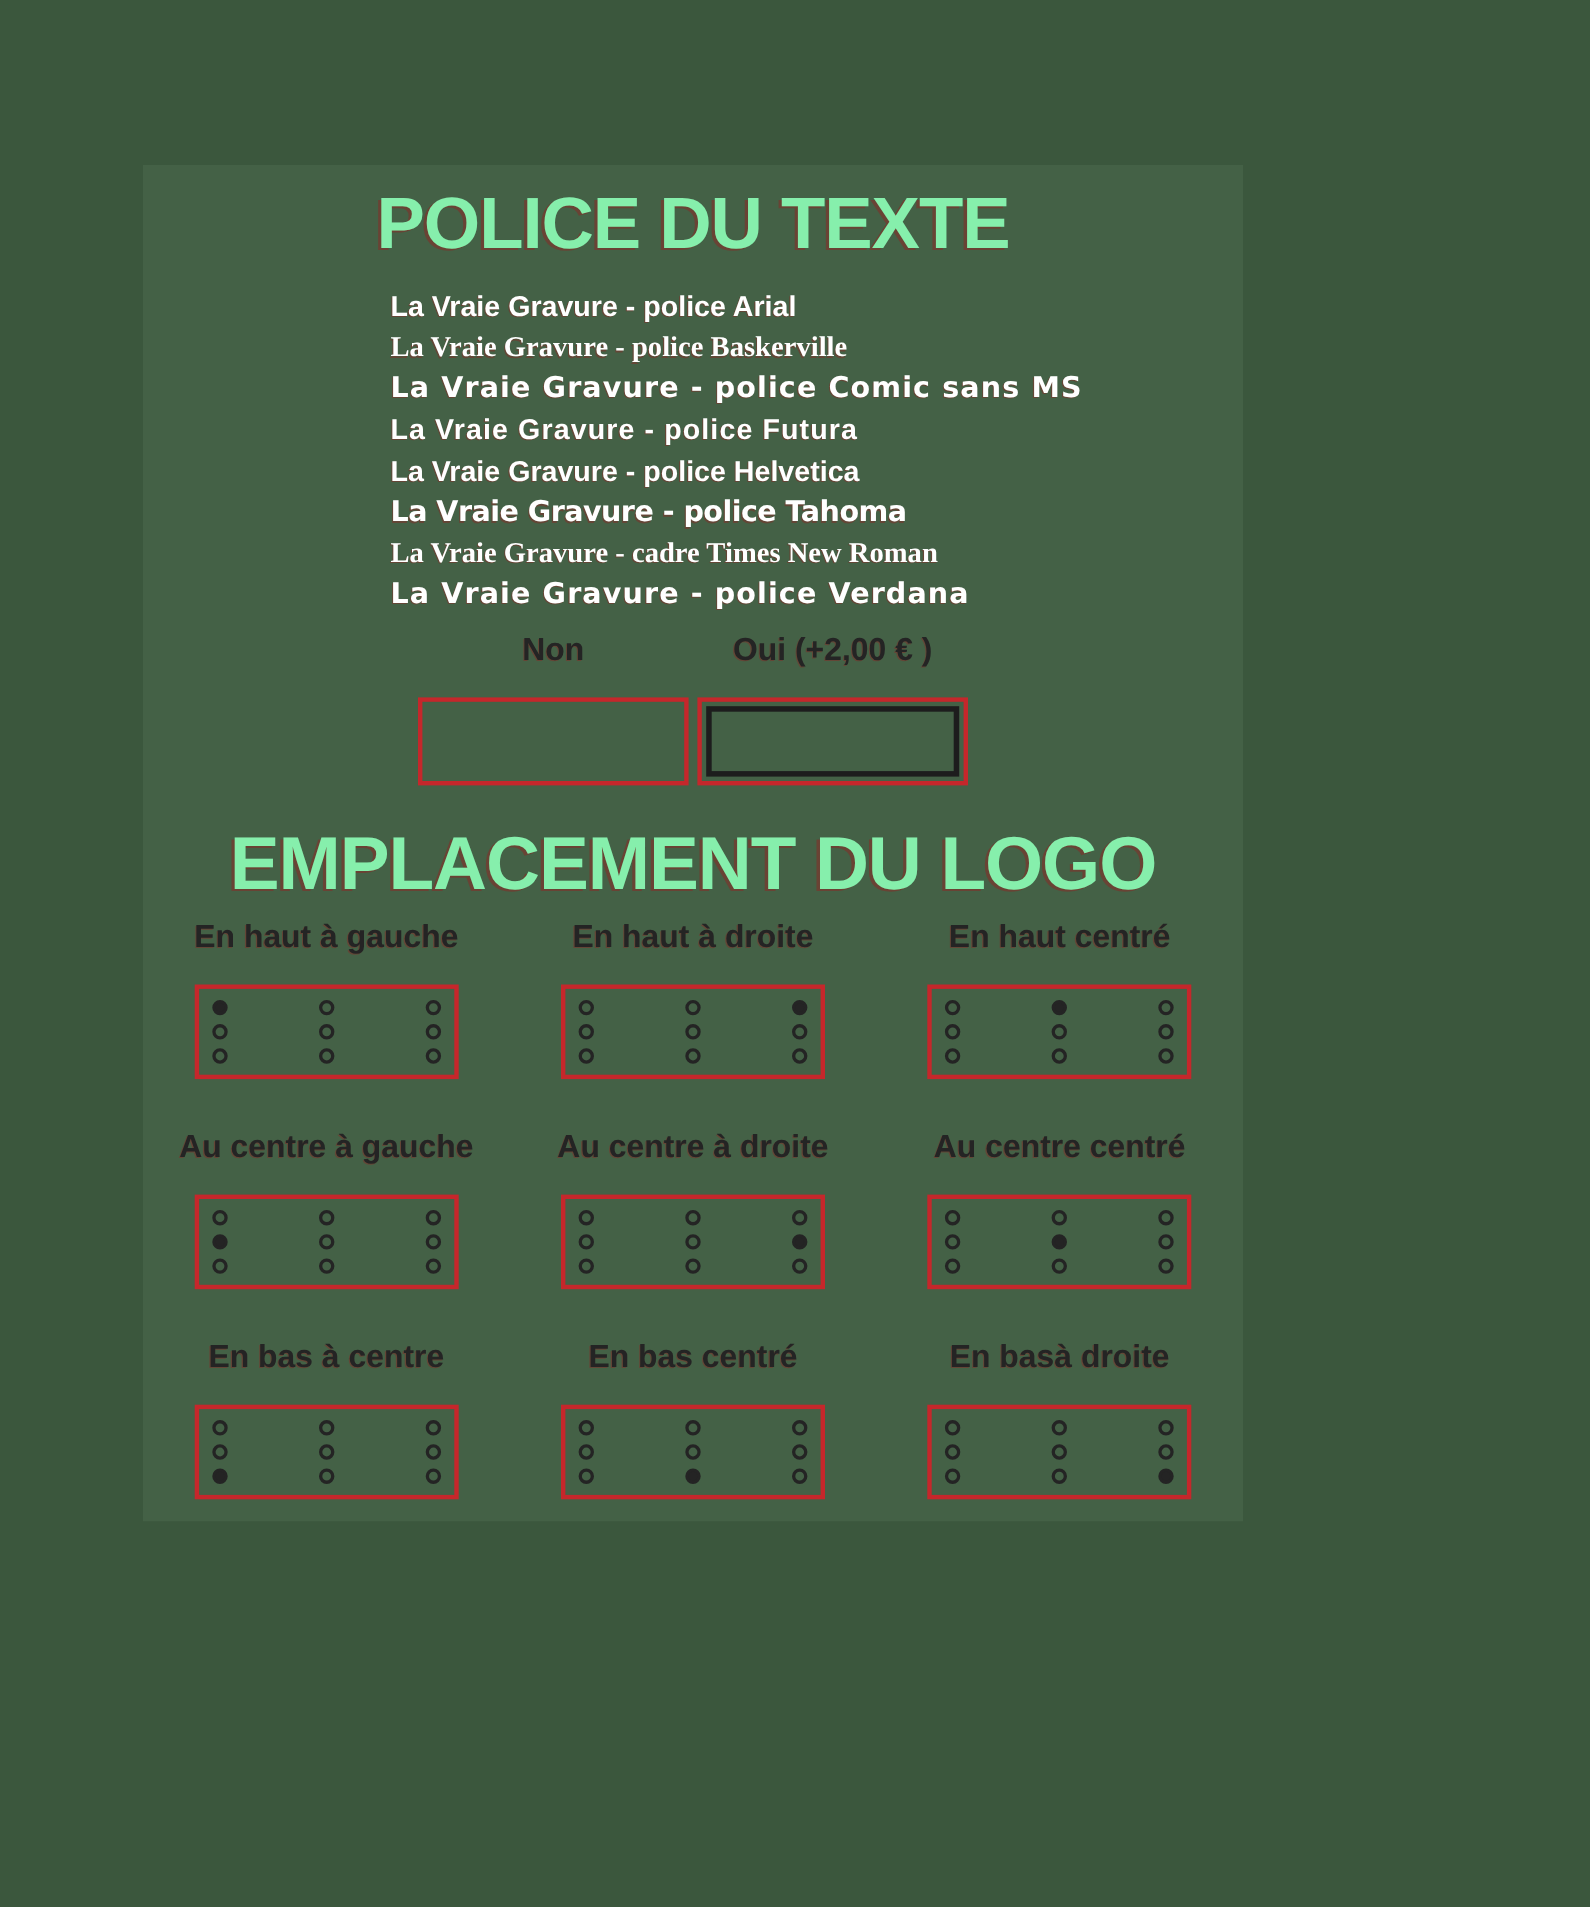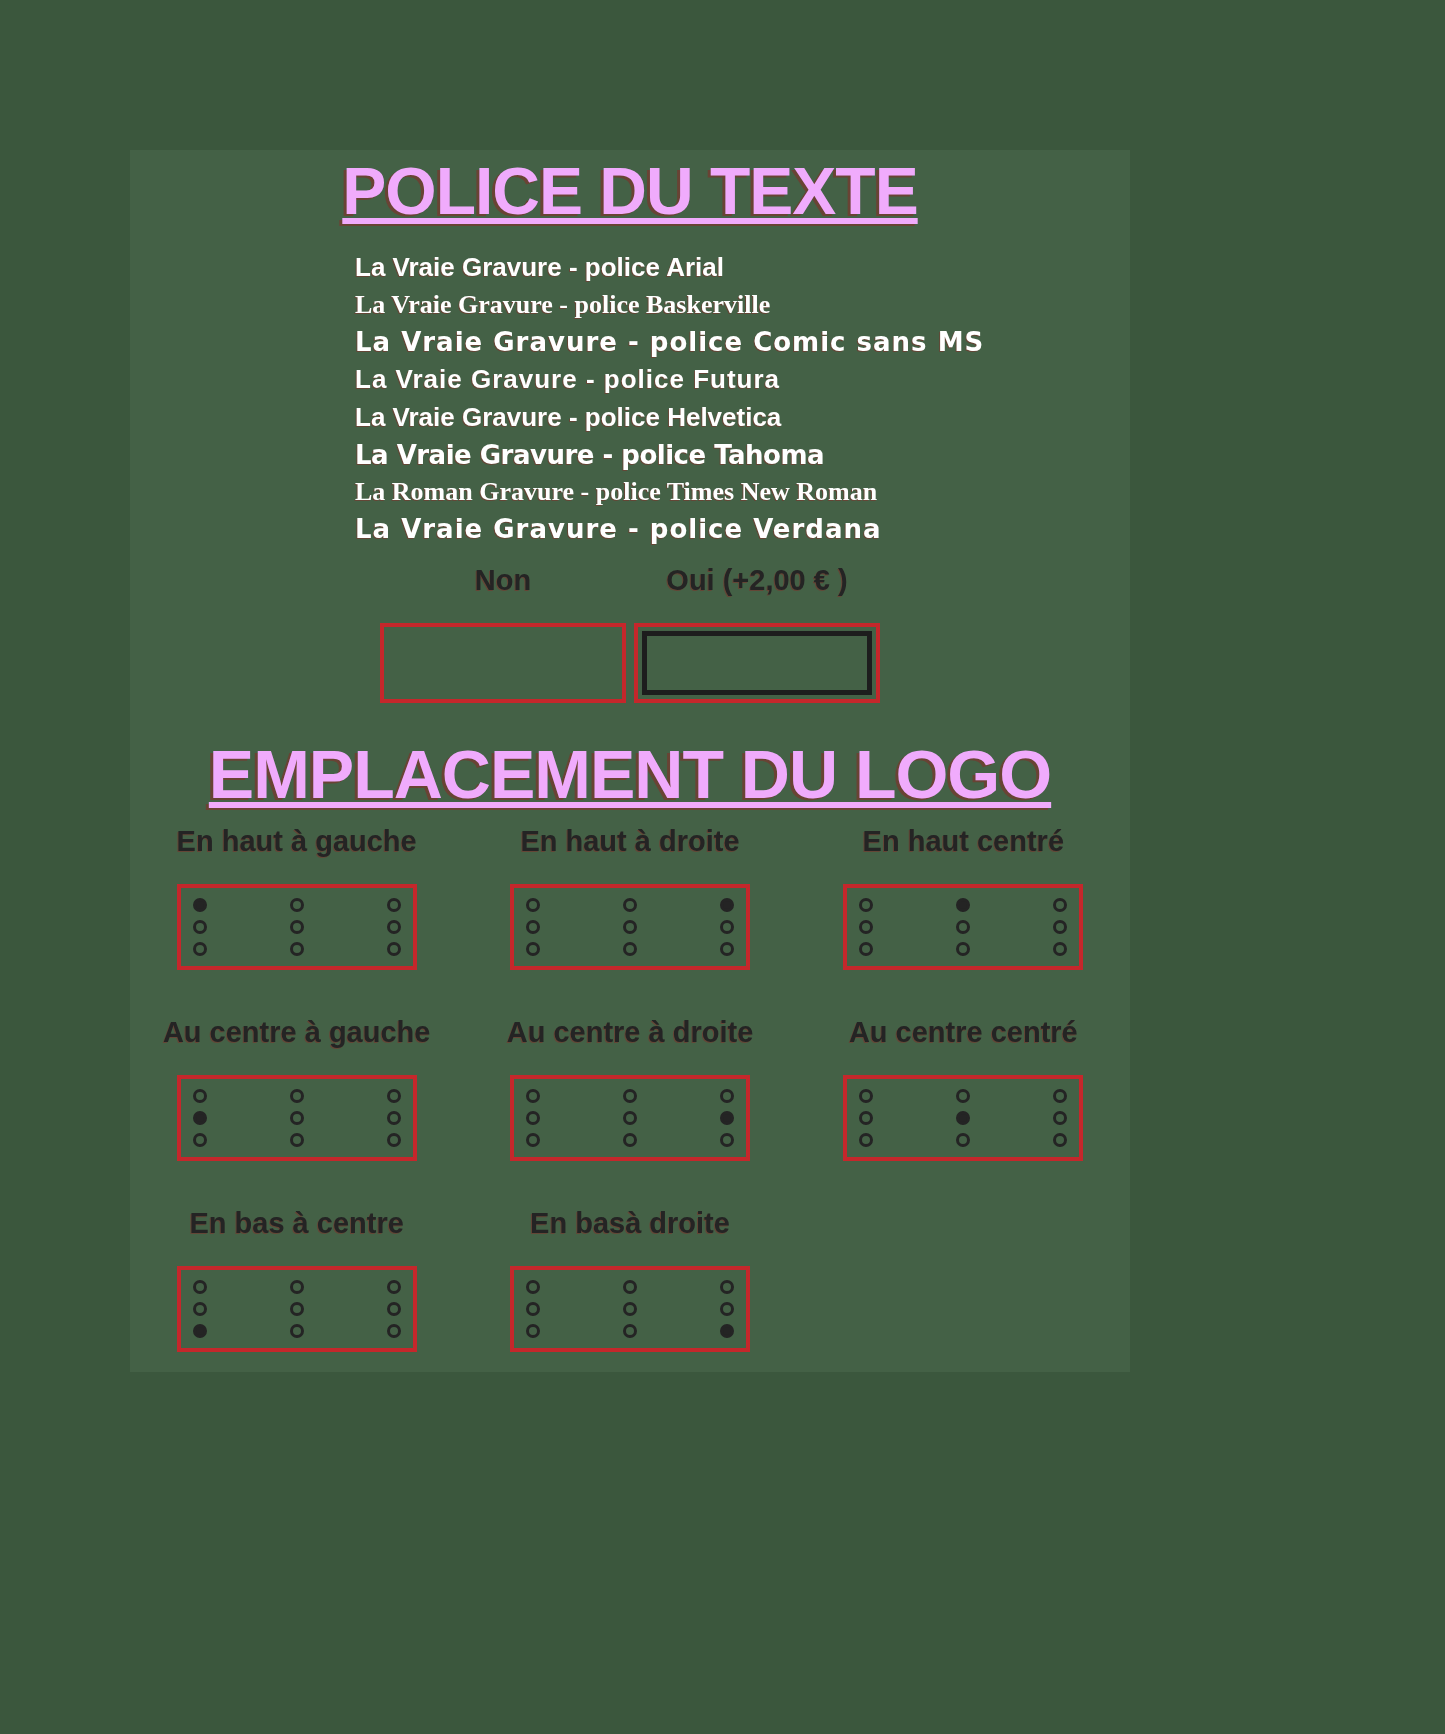--- a/index.html
+++ b/index.html
@@ -12,22 +12,22 @@
   }
   .panel{
     position:absolute;
     left:130px;top:150px;
     width:1000px;
     background:#446146;
     padding-bottom:20px;
   }
   .shadowed{ text-shadow:-3px 2px 0 rgba(150,30,30,.45); }
   h1.title, h2.title{
-    margin:1px;text-align:center;color:#f0abfc;
-    font-weight:bold;line-height:1.05;text-decoration:underline;
+    margin:12px;text-align:center;color:#86efac;
+    font-weight:bold;line-height:1.05;
   }
   h1.title{font-size:66px;padding-top:6px;letter-spacing:-1px;}
   h2.cadre-title{font-size:62px;margin-top:22px;}
   h2.logo-title{font-size:68px;margin-top:36px;letter-spacing:-1px;}
 
   .font-list{
     list-style:none;margin:26px 0 0 225px;padding:0;
     color:#ffffff;
   }
   .font-list li{
@@ -106,21 +106,21 @@
 
   <h1 class="title shadowed">POLICE DU TEXTE</h1>
 
   <ul class="font-list">
     <li class="f-arial">La Vraie Gravure - police Arial</li>
     <li class="f-baskerville">La Vraie Gravure - police Baskerville</li>
     <li class="f-comic">La Vraie Gravure - police Comic sans MS</li>
     <li class="f-futura">La Vraie Gravure - police Futura</li>
     <li class="f-helvetica">La Vraie Gravure - police Helvetica</li>
     <li class="f-tahoma">La Vraie Gravure - police Tahoma</li>
-    <li class="f-times">La Roman Gravure - police Times New Roman</li>
+    <li class="f-times">La Vraie Gravure - cadre Times New Roman</li>
     <li class="f-verdana">La Vraie Gravure - police Verdana</li>
   </ul>
 
 
   <div class="cadre-row">
     <div class="cadre-opt">
       <div class="opt-label">Non</div>
       <div class="cadre-box"></div>
     </div>
     <div class="cadre-opt">
@@ -233,20 +233,34 @@
           <span class="dot"></span>
           <span class="dot"></span>
           <span class="dot"></span>
           <span class="dot"></span>
           <span class="dot"></span>
           <span class="dot"></span>
           <span class="dot"></span>
         </div>
     </div>
 
+    <div class="logo-opt">
+      <div class="opt-label">En bas centré</div>
+      <div class="dot-box" data-filled="7">
+          <span class="dot"></span>
+          <span class="dot"></span>
+          <span class="dot"></span>
+          <span class="dot"></span>
+          <span class="dot"></span>
+          <span class="dot"></span>
+          <span class="dot"></span>
+          <span class="dot"></span>
+          <span class="dot"></span>
+        </div>
+    </div>
 
     <div class="logo-opt">
       <div class="opt-label">En basà droite</div>
       <div class="dot-box" data-filled="8">
           <span class="dot"></span>
           <span class="dot"></span>
           <span class="dot"></span>
           <span class="dot"></span>
           <span class="dot"></span>
           <span class="dot"></span>

